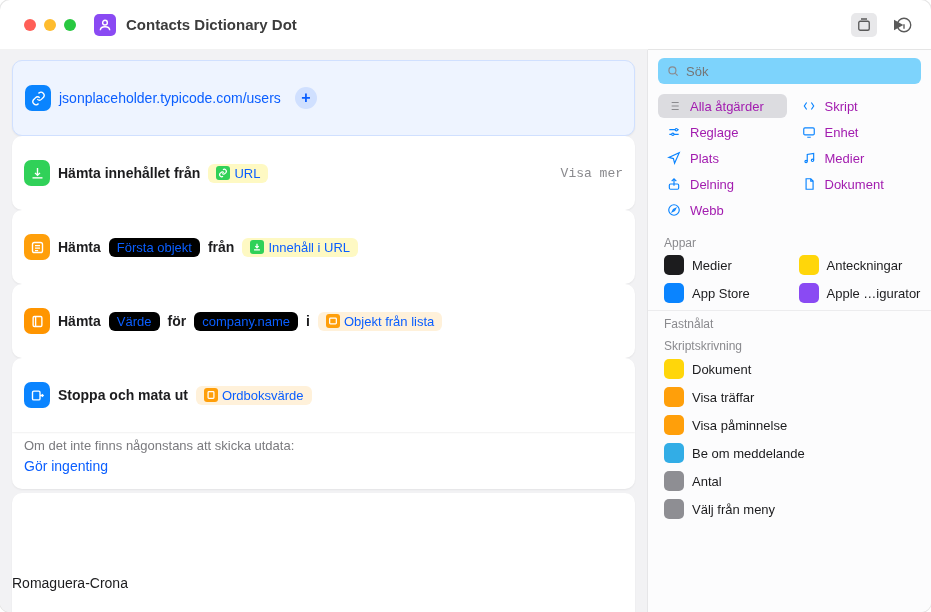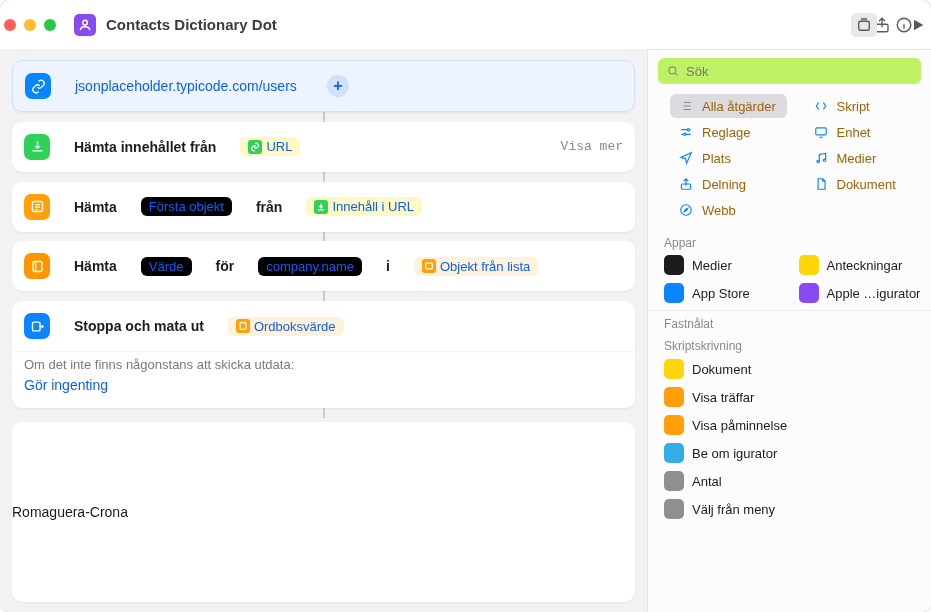--- a/index.html
+++ b/index.html
@@ -1,32 +1,32 @@
 <!DOCTYPE html>
 <html><head>
 <meta charset="utf-8">
 <style>
 * { margin: 0; padding: 0; box-sizing: border-box; font-family: -apple-system, BlinkMacSystemFont, "Segoe UI", Helvetica, Arial, sans-serif; }
 body { background: #fff; width: 931px; height: 612px; overflow: hidden; border-radius: 10px; box-shadow: 0 0 0 1px rgba(0,0,0,0.1); }
 .window { display: flex; flex-direction: column; height: 100%; }
-.titlebar { height: 50px; display: flex; align-items: center; padding: 0 4px; border-bottom: 1px solid rgba(0,0,0,0.05); }
+.titlebar { height: 50px; display: flex; align-items: center; padding: 0 24px; border-bottom: 1px solid rgba(0,0,0,0.05); }
 .traffic { display: flex; gap: 8px; margin-right: 18px; }
 .dot { width: 12px; height: 12px; border-radius: 50%; }
 .dot.red { background: #ff5f57; }
 .dot.yellow { background: #febc2e; }
 .dot.green { background: #28c840; }
 .app-icon { width: 22px; height: 22px; border-radius: 5px; background: #8a4af3; display: flex; align-items: center; justify-content: center; color: #fff; margin-right: 10px; }
 .app-icon svg { width: 14px; height: 14px; }
 .title { font-size: 15px; font-weight: 600; color: #3c3c3c; flex: 1; }
 .titlebar-actions { display: flex; gap: 18px; align-items: center; color: #5a5a5a; }
 .titlebar-actions .ico { width: 18px; height: 18px; display: flex; align-items: center; justify-content: center; cursor: pointer; }
 .body { display: flex; flex: 1; min-height: 0; }
 .editor { flex: 1; background: #f2f2f4; padding: 10px 12px; overflow-y: auto; display: flex; flex-direction: column; align-items: center; }
 .connector { width: 2px; height: 10px; background: #c9c9cc; }
-.action-row { width: 100%; background: #fff; border-radius: 10px; padding: 12px 12px; display: flex; align-items: center; gap: 24px; font-size: 14px; color: #1c1c1e; box-shadow: 0 1px 2px rgba(0,0,0,0.06); position: relative; }
+.action-row { width: 100%; background: #fff; border-radius: 10px; padding: 24px 12px; display: flex; align-items: center; gap: 8px; font-size: 14px; color: #1c1c1e; box-shadow: 0 1px 2px rgba(0,0,0,0.06); position: relative; }
 .action-row.url-row { background: #eef4ff; border: 1px solid #d0e0ff; }
 .action-row .row-icon { width: 26px; height: 26px; border-radius: 7px; display: flex; align-items: center; justify-content: center; color: #fff; flex-shrink: 0; }
 .row-icon svg { width: 15px; height: 15px; }
 .ri-blue { background: #0a84ff; }
 .ri-green { background: #30d158; }
 .ri-orange { background: #ff9f0a; }
 .ri-orange2 { background: #ff9500; }
 .ri-blue2 { background: #0a84ff; }
 .plain { font-weight: 600; }
 .token { padding: 2px 8px; border-radius: 6px; font-size: 13px; font-weight: 500; display: inline-flex; align-items: center; gap: 4px; }
@@ -40,25 +40,25 @@
 .show-more { margin-left: auto; color: #8a8a8e; font-size: 13px; cursor:pointer;font-family:Liberation Mono, monospace; }
 .sub-note { width: 100%; padding: 6px 12px 4px; font-size: 13px; color: #7a7a7e; font-weight: 500; }
 .do-nothing { width: 100%; padding: 0 12px 6px; }
 .do-nothing span { color: #0a5eff; font-weight: 500; font-size: 14px; }
 .output-box { width: 100%; flex: 1; min-height: 180px; background: #fff; border-radius: 10px; margin-top: 4px; display:flex; align-items:center; justify-content:flex-start; font-size: 14px; color: #1c1c1e; box-shadow: 0 1px 2px rgba(0,0,0,0.06); }
 .sidebar { width: 284px; border-left: 1px solid #e6e6e8; background: #fcfcfd; display: flex; flex-direction: column; }
 .sidebar-top { height: 50px; display:flex; align-items:center; justify-content: flex-end; gap: 14px; padding: 0 14px; border-bottom: 1px solid rgba(0,0,0,0.05); margin-top: -50px; position: relative; z-index: 2; }
 .sidebar-top .ico { width: 26px; height: 24px; display:flex;align-items:center;justify-content:center; color:#5a5a5a; cursor:pointer; border-radius:5px; }
 .sidebar-top .ico.active { background: #e8e8ea; }
 .search-wrap { padding: 8px 10px; }
-.search { width: 100%; height: 26px; background: #bef264; border: none; border-radius: 6px; padding: 0 8px 0 28px; font-size: 13px; color: #333; outline: none; }
+.search { width: 100%; height: 26px; background: #7dd3fc; border: none; border-radius: 6px; padding: 0 8px 0 28px; font-size: 13px; color: #333; outline: none; }
 .search-wrap { position: relative; }
 .search-wrap .s-ico { position: absolute; left: 18px; top: 50%; transform: translateY(-50%); color: #8a8a8e; }
 .cat-grid { display: grid; grid-template-columns: 1fr 1fr; padding: 2px 10px 8px; gap: 2px 6px; }
-.cat { display: flex; align-items: center; gap: 8px; padding: 4px 8px; border-radius: 6px; font-size: 13px; color: #a16207; cursor: pointer; margin-left: 12px; }
+.cat { display: flex; align-items: center; gap: 8px; padding: 4px 8px; border-radius: 6px; font-size: 13px; color: #a21caf; cursor: pointer; }
 .cat.selected { background: #dcdce0; font-weight: 500; }
 .cat .c-ico { width: 16px; height: 16px; display:flex;align-items:center;justify-content:center; }
 .section-label { font-size: 12px; color: #8a8a8e; padding: 6px 16px 2px; font-weight: 500; }
 .app-grid { display: grid; grid-template-columns: 1fr 1fr; padding: 0 10px 4px; gap: 2px 6px; }
 .app-item { display:flex; align-items:center; gap: 8px; padding: 3px 6px; font-size: 13px; color:#1c1c1e; cursor:pointer; border-radius:5px; overflow:hidden; white-space:nowrap; }
 .app-item .a-ico { width: 20px; height: 20px; border-radius: 5px; display:flex;align-items:center;justify-content:center;color:#fff;font-size:12px;flex-shrink:0; }
 .list { padding: 0 10px 6px; }
 .list-item { display:flex; align-items:center; gap: 8px; padding: 4px 6px; font-size: 13px; color:#1c1c1e; cursor:pointer; border-radius:5px; }
 .list-item .l-ico { width: 20px; height: 20px; border-radius: 5px; display:flex;align-items:center;justify-content:center;color:#fff;font-size:12px;flex-shrink:0; }
 .fade-top { border-top: 1px solid #ececee; }
@@ -351,21 +351,21 @@
           <div class="list-item">
             <span class="l-ico" style="background:#ff9f0a"></span>
             <span>Visa träffar</span>
           </div>
           <div class="list-item">
             <span class="l-ico" style="background:#ff9f0a"></span>
             <span>Visa påminnelse</span>
           </div>
           <div class="list-item">
             <span class="l-ico" style="background:#32ade6"></span>
-            <span>Be om igurator</span>
+            <span>Be om meddelande</span>
           </div>
           <div class="list-item">
             <span class="l-ico" style="background:#8e8e93"></span>
             <span>Antal</span>
           </div>
           <div class="list-item">
             <span class="l-ico" style="background:#8e8e93"></span>
             <span>Välj från meny</span>
           </div>
         </div>

